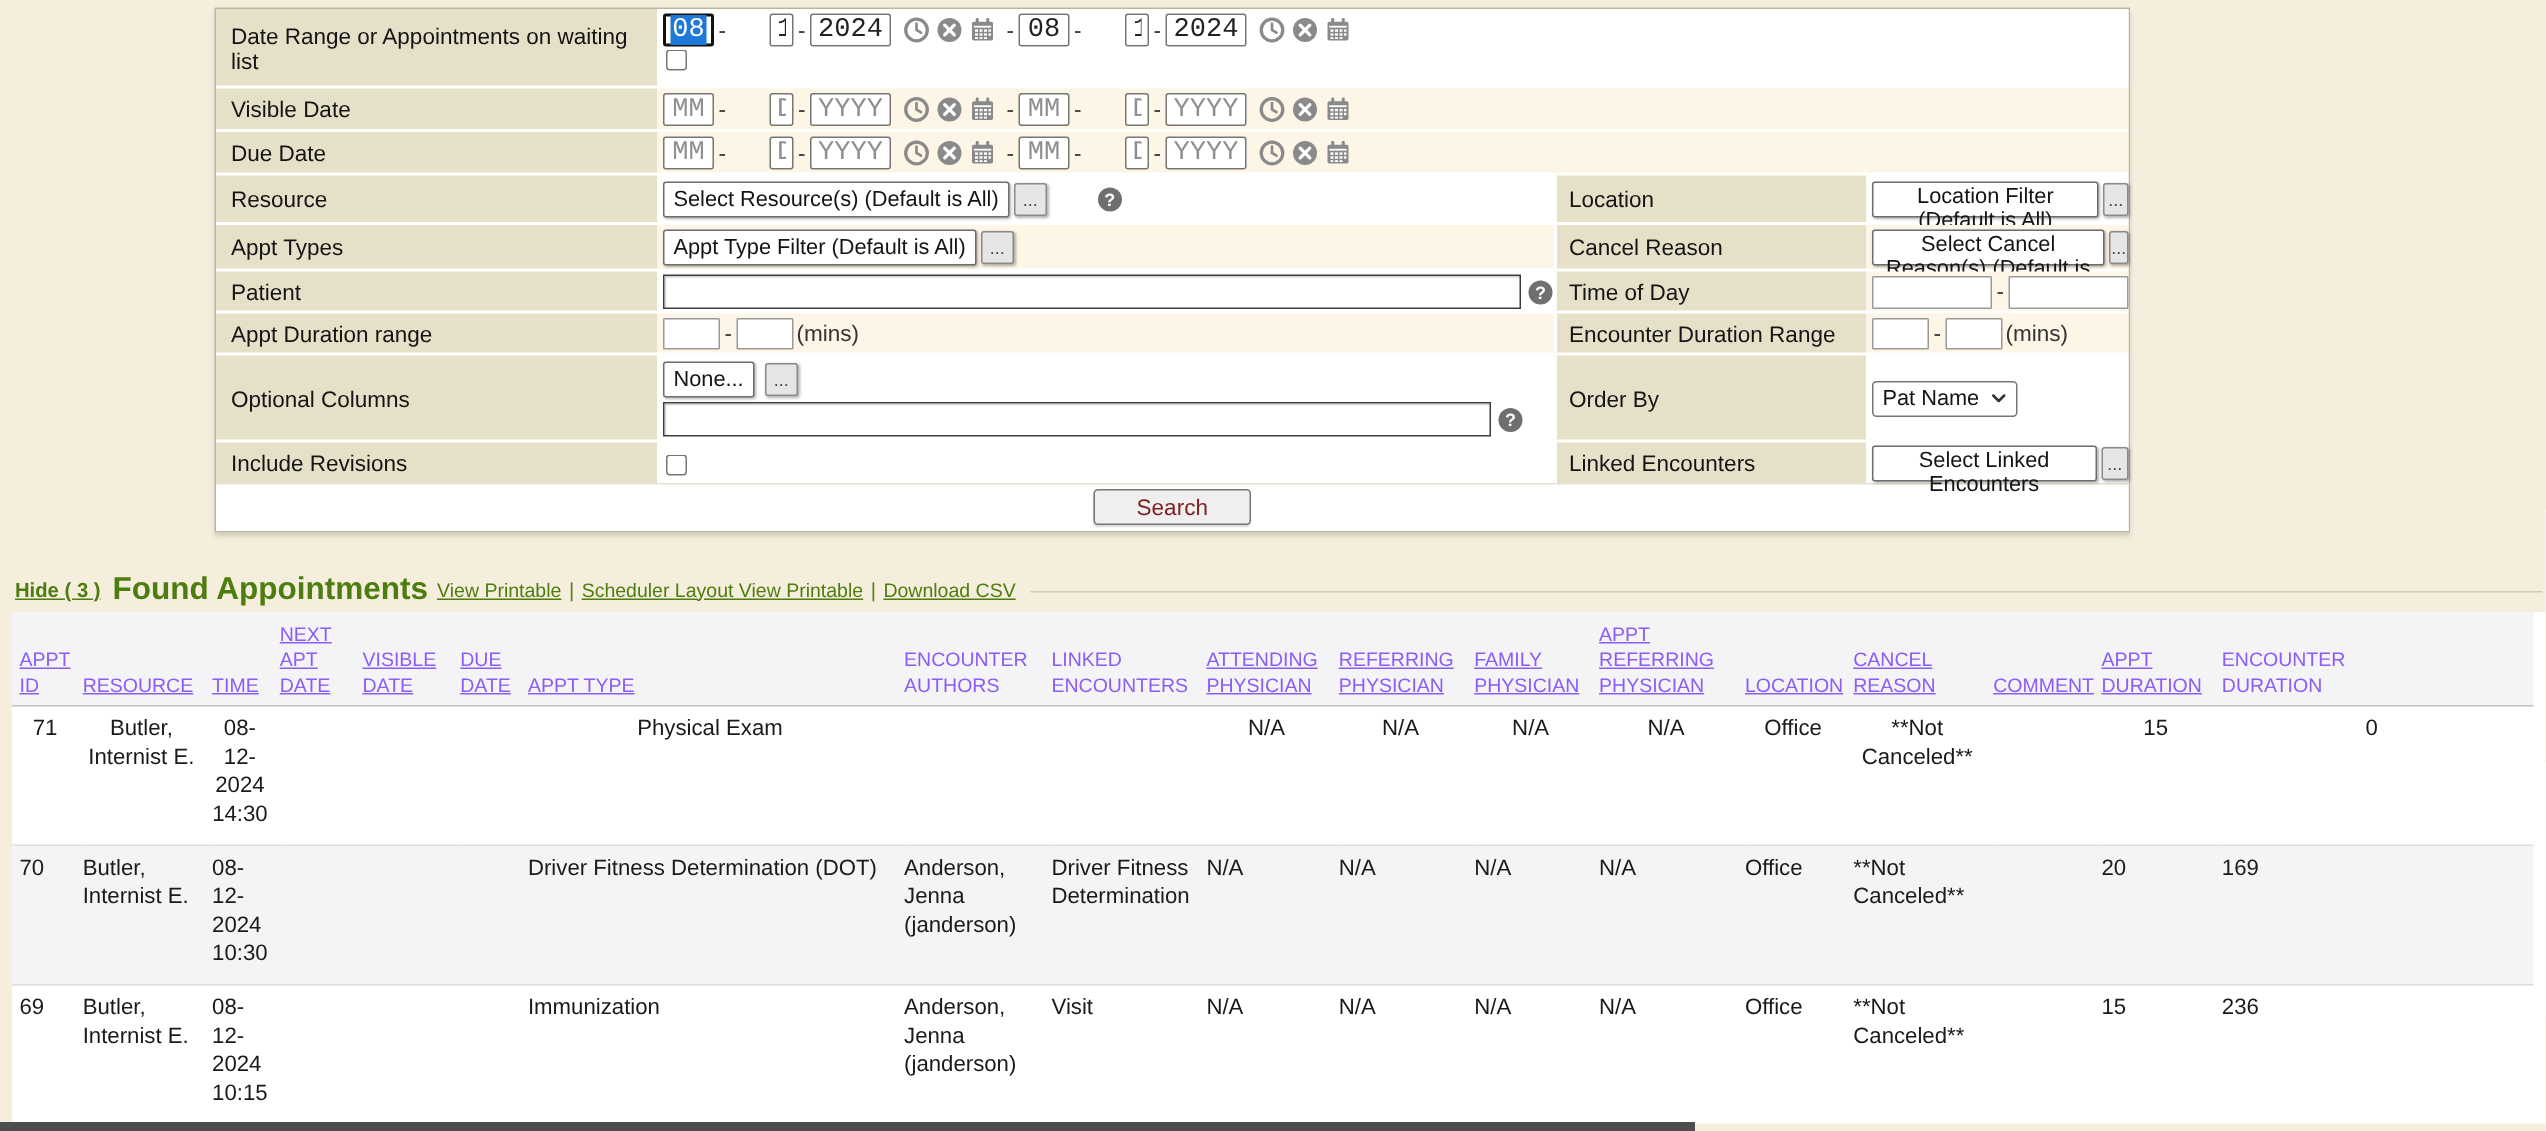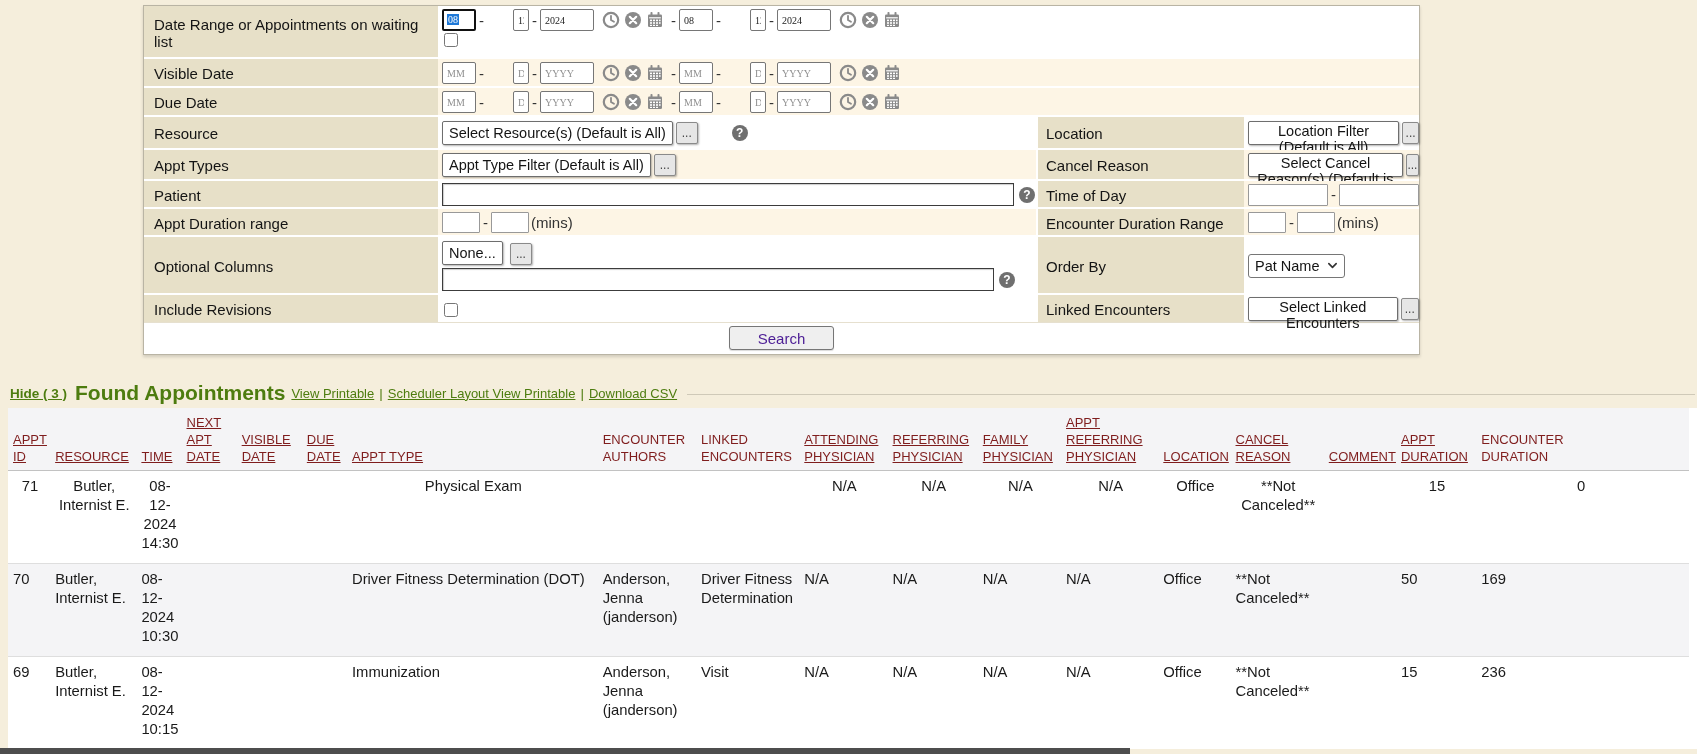--- a/index.html
+++ b/index.html
@@ -25,21 +25,21 @@
   }
   .f-field1 { width:598px; flex:0 0 598px; padding:3px 0 2px 4px; display:flex; align-items:center; }
   .f-field2 { flex:1; padding:3px 0 2px 4px; display:flex; align-items:center; }
   .f-field-full { flex:1; padding:3px 0 2px 4px; }
   .bg-white { background:#fff; }
   .bg-cream { background:#fdf5e5; }
 
   
   .di {
     height:22px; border:1px solid #767676; border-radius:2px; background:#fff;
-    font-family:Liberation Serif, serif; font-size:10px; text-align:left;
+    font-family:Liberation Mono, monospace; font-size:18px; text-align:center;
     padding:1px 4px; color:#222; display:inline-block; vertical-align:middle;
   }
   .di::placeholder { color:#8f8f8f; }
   .w-mm { width:34px; } .w-dd { width:16px;margin-left:26px; } .w-yy { width:54px; }
   .di.focused { border:2px solid #111; padding:0 3px; line-height:18px; }
   .di.focused .sel { background:#1e78d7; color:#fff; padding:0 1px; }
   .dsh { margin:0 3px; color:#333; }
   .date-line { display:flex; align-items:center; white-space:nowrap; }
   .date-icons { display:inline-flex; align-items:center; gap:4px; margin:0 4px 0 8px; }
   .icon { display:inline-flex; width:18px; height:18px; }
@@ -68,40 +68,40 @@
   .selectbox {
     display:inline-flex; align-items:center; justify-content:space-between;
     min-width:92px; height:24px; border:1px solid #767676; border-radius:3px;
     background:#fff; padding:1px 6px; font-size:14.5px;
   }
   .selectbox svg { width:11px; height:11px; margin-left:8px; }
   .mins { margin-left:2px; color:#333; }
   .search-row { justify-content:center; padding:3px 0 4px 0; border-top:1px solid #e6e0cf; background:#fff; display:flex; }
   .btn-search {
     background:#efefef; border:1px solid #767676; border-radius:3px;
-    font-family:"Liberation Sans",sans-serif; font-size:15px; color:#4c1d95;
+    font-family:"Liberation Sans",sans-serif; font-size:15px; color:#7f1d1d;
     padding:2px 28px; height:24px; box-shadow:0 1px 1px rgba(0,0,0,.15);
   }
 
   
   .fa-header {
     position:absolute; left:10px; top:381px; width:1687px;
     display:flex; align-items:center; white-space:nowrap;
   }
   .green { color:#4d7c0f; }
   .fa-hide { font-size:13.5px; font-weight:bold; text-decoration:underline; cursor:pointer; }
   .fa-title { font-size:21px; font-weight:bold; margin:0 6px 0 8px; }
   .fa-link { font-size:13px; text-decoration:underline; cursor:pointer; }
   .fa-sep { font-size:13.5px; margin:0 5px; }
   .fa-rule { flex:1; height:1px; background:#cfc9b8; margin:2px 2px 0 10px; }
 
   .results-wrap { position:absolute; left:8px; top:408px; width:1689px; background:#fff; }
   table.results { border-collapse:collapse; table-layout:fixed; width:1681px; }
   table.results th {
-    font-size:13px; font-weight:normal; color:#7f1d1d; text-align:left;
+    font-size:13px; font-weight:normal; color:#8b5cf6; text-align:left;
     vertical-align:bottom; padding:6px 8px 5px 0; background:#f4f4f6; line-height:17px;
   }
   table.results th:first-child, table.results td:first-child { padding-left:5px; }
   table.results thead tr { border-bottom:1px solid #c2c2c2; }
   .sort-link { text-decoration:underline; cursor:pointer; }
   table.results th:last-child span { display:inline-block; max-width:92px; }
   table.results td {
     font-size:14.8px; color:#1a1a1a; vertical-align:top;
     padding:6px 8px 10px 0; line-height:19px; word-wrap:break-word;
   }
@@ -600,21 +600,21 @@
             <td>Driver Fitness Determination (DOT)</td>
             <td>Anderson, Jenna (janderson)</td>
             <td>Driver Fitness Determination</td>
             <td>N/A</td>
             <td>N/A</td>
             <td>N/A</td>
             <td>N/A</td>
             <td>Office</td>
             <td>**Not Canceled**</td>
             <td></td>
-            <td>50</td>
+            <td>20</td>
             <td>169</td>
           </tr>
           <tr>
             <td>69</td>
             <td>Butler, Internist E.</td>
             <td>08-12-2024 10:15</td>
             <td></td>
             <td></td>
             <td></td>
             <td>Immunization</td>

